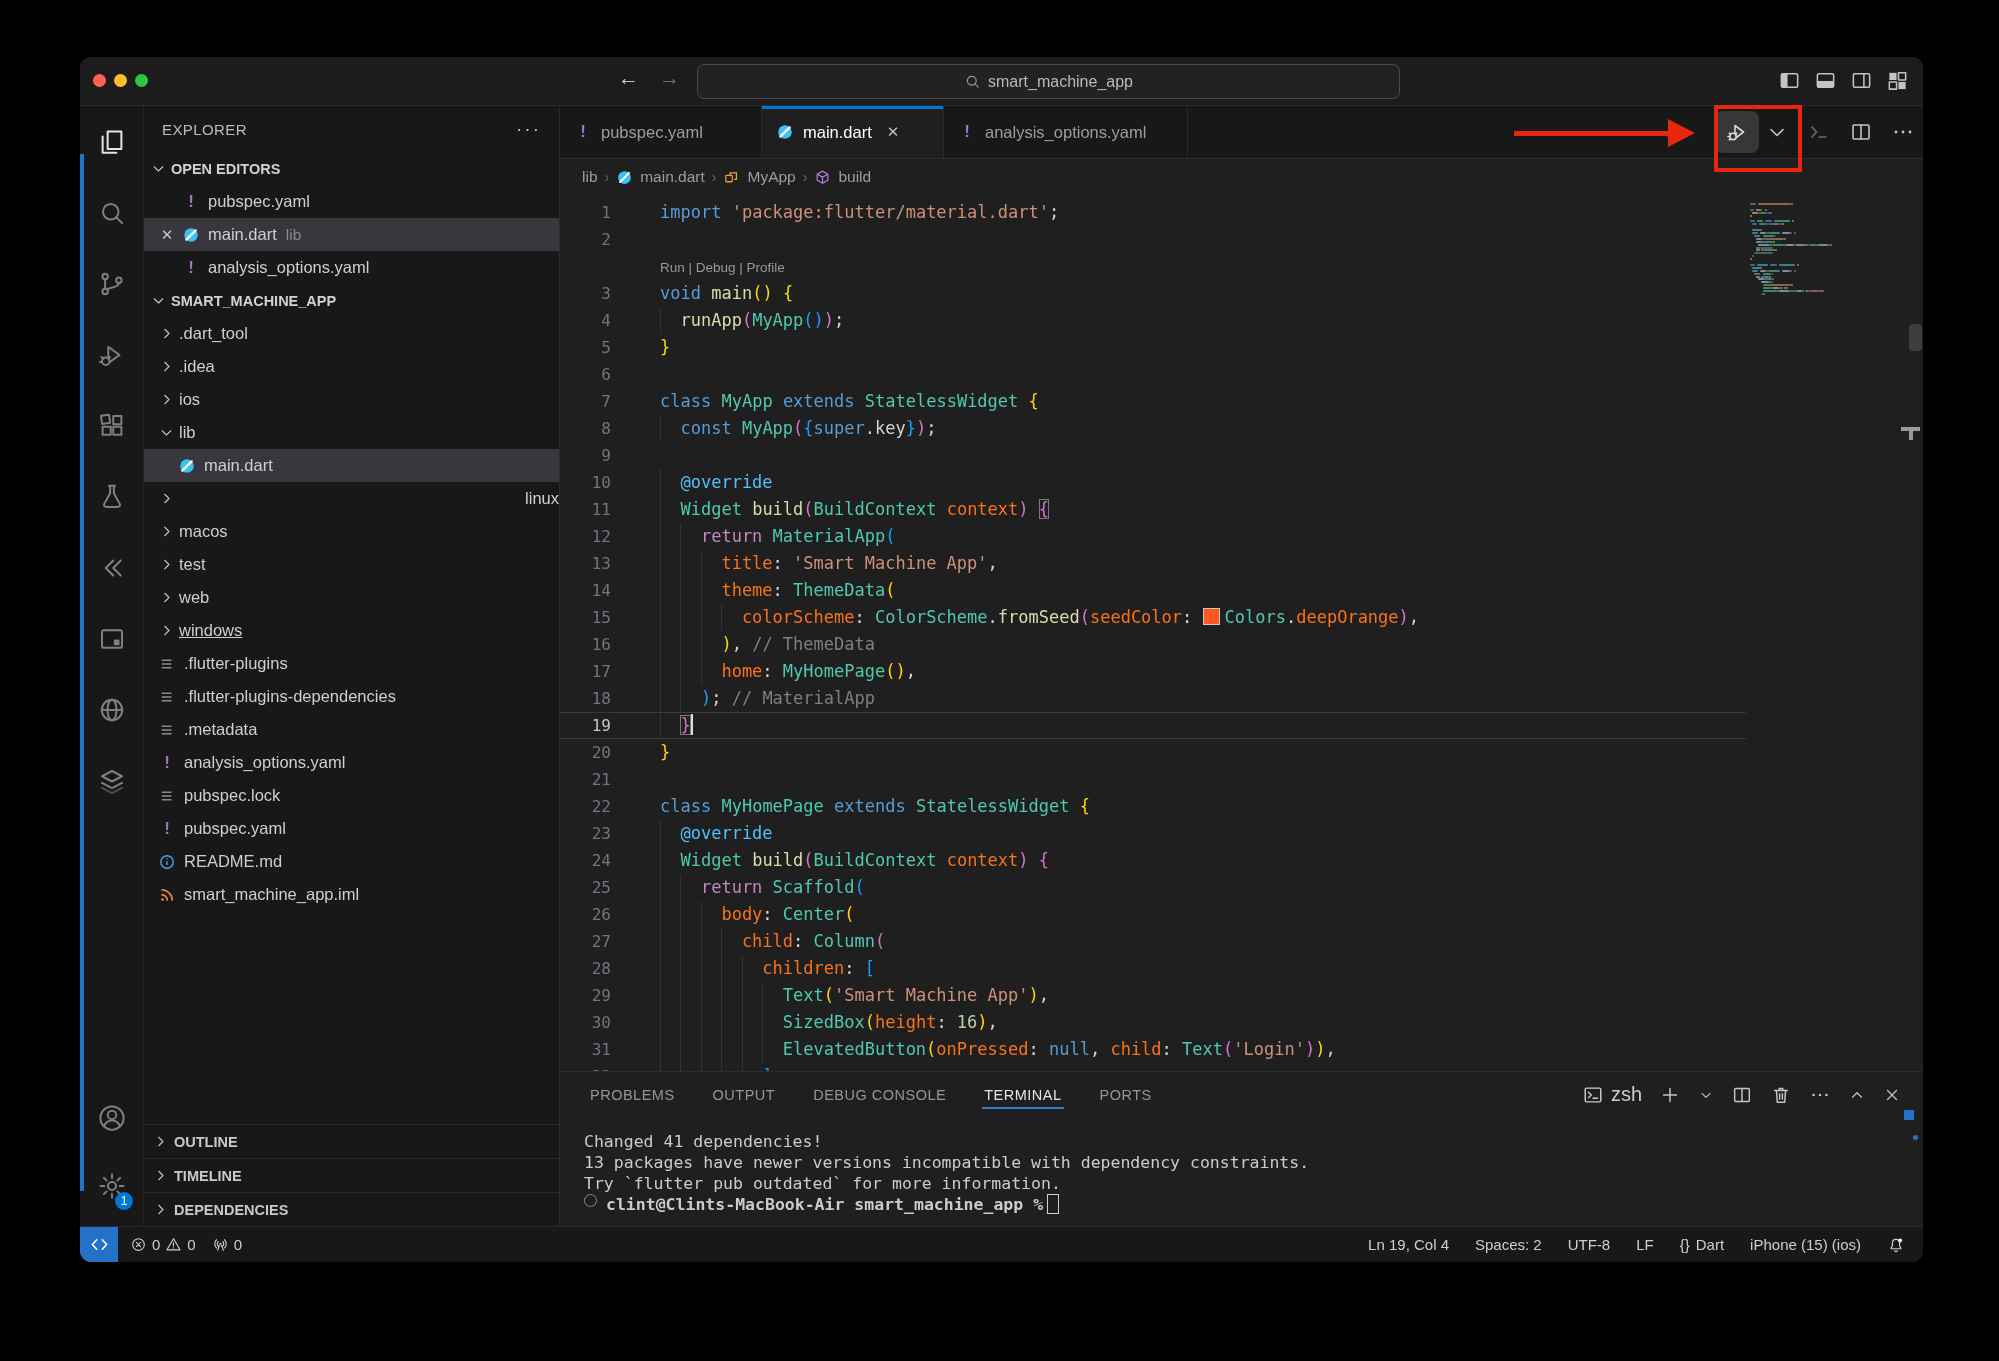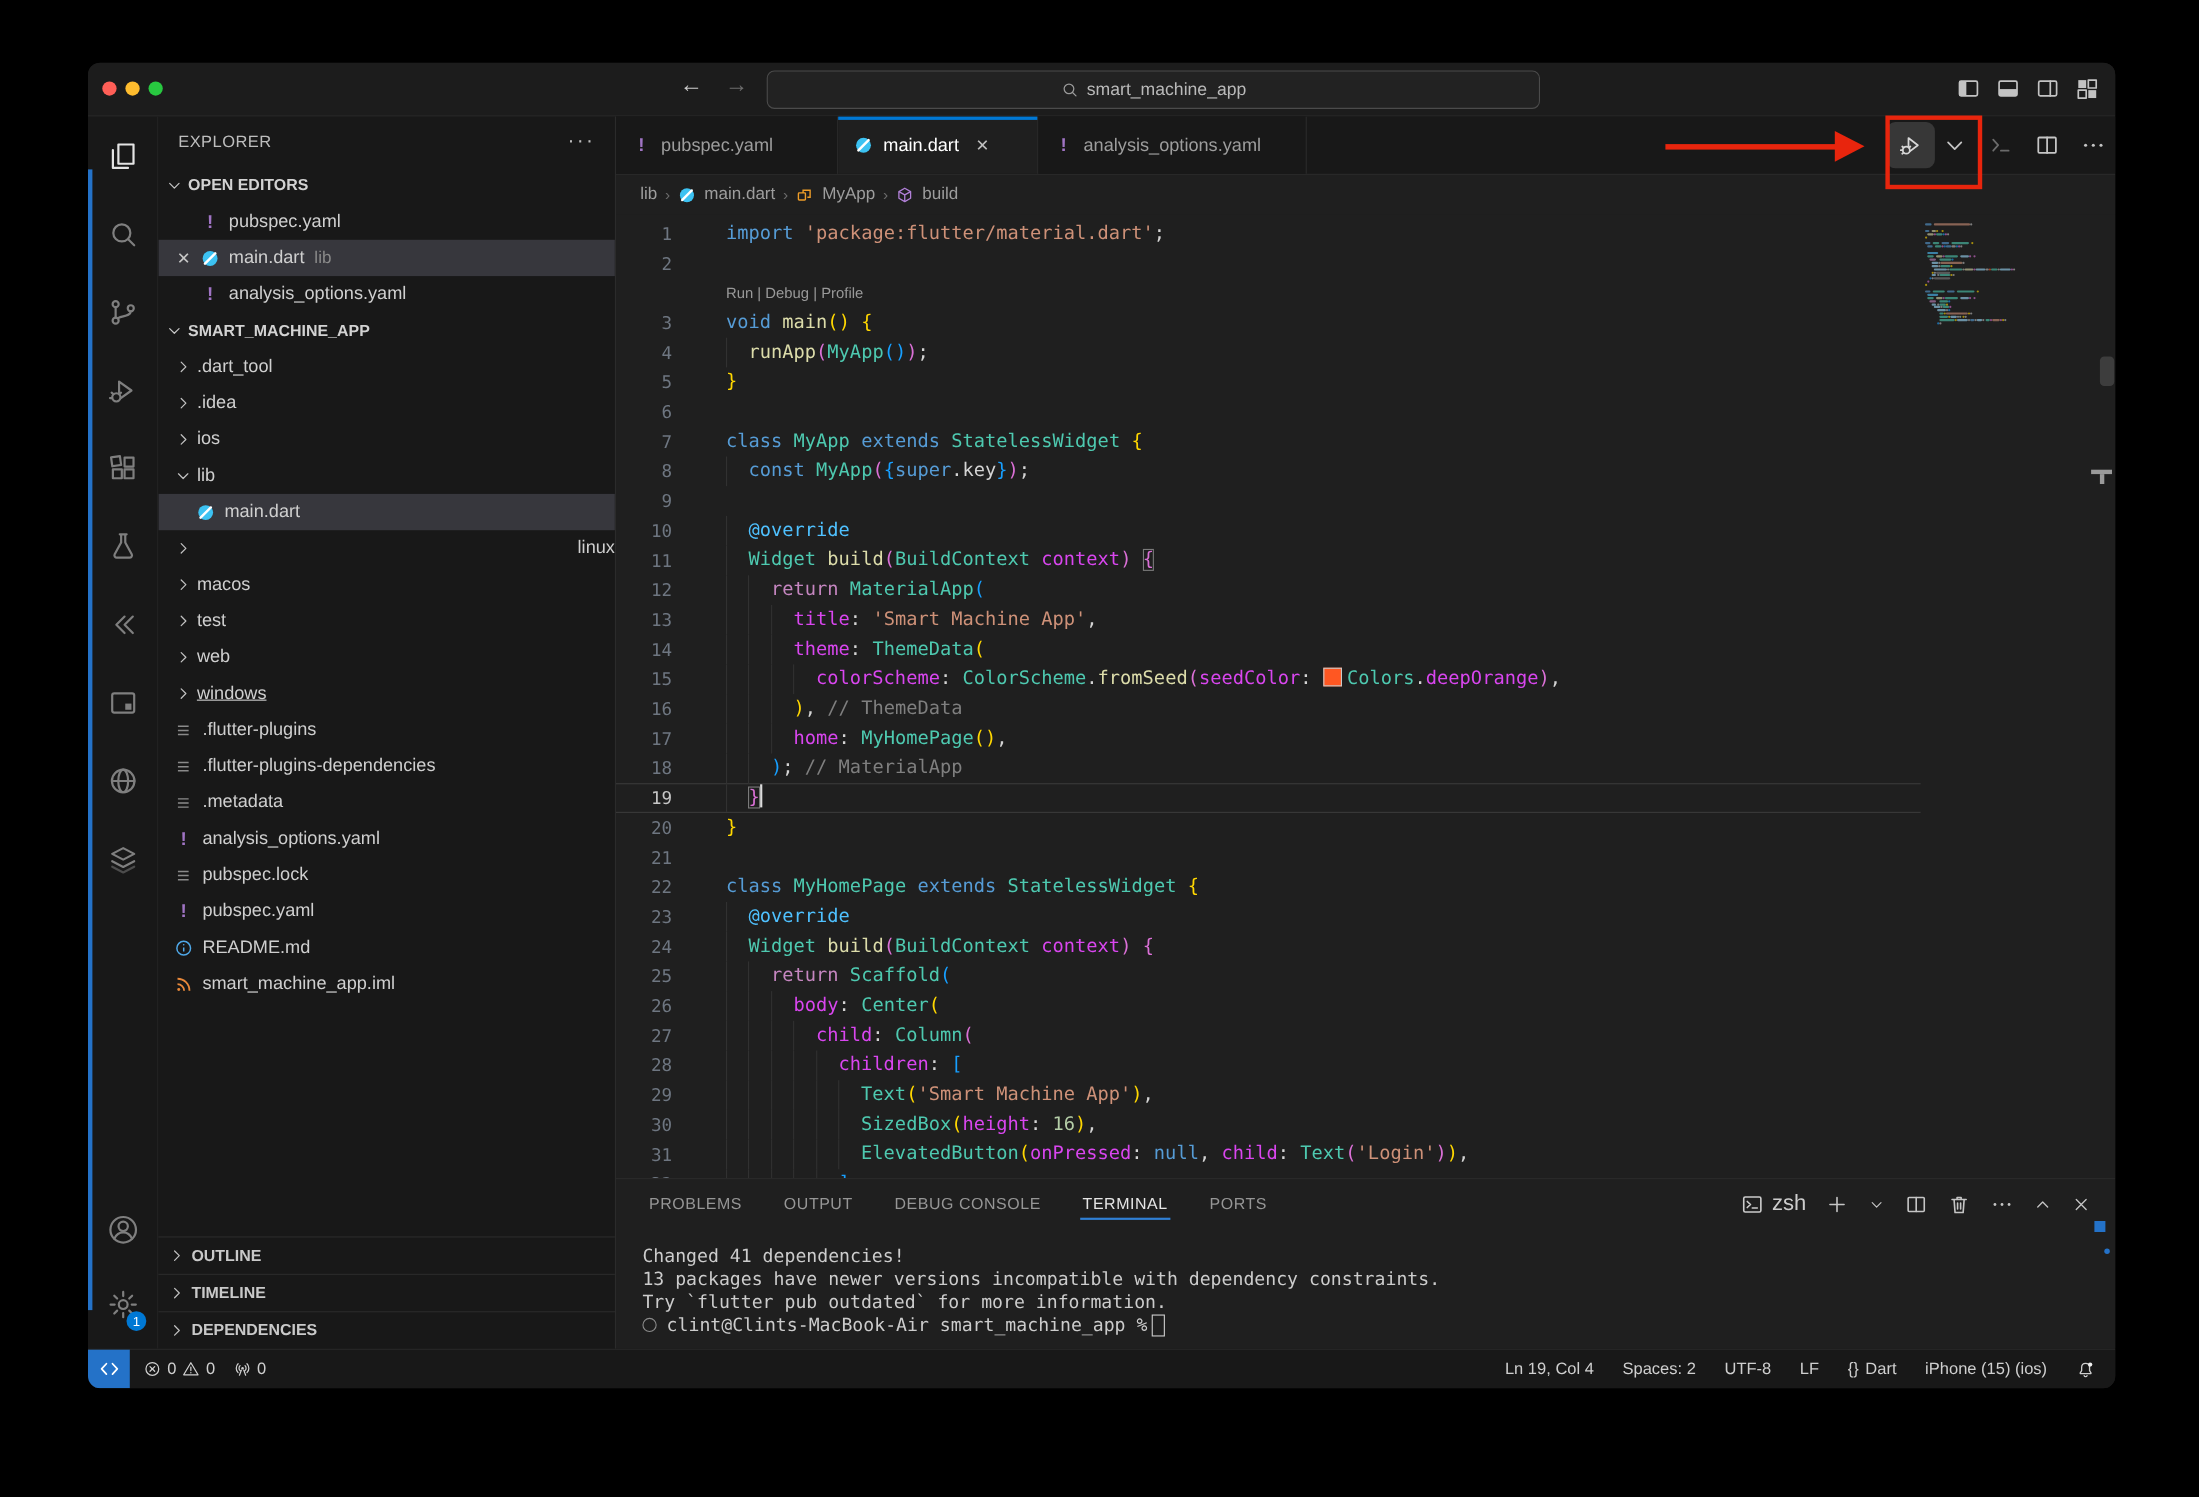--- a/index.html
+++ b/index.html
@@ -77,21 +77,21 @@
              font-family:"DejaVu Sans Mono",monospace;font-size:17px;line-height:27px;white-space:pre;}
   .cl{height:27px;display:flex;}
   .gut{width:100px;flex:0 0 100px;text-align:right;padding-right:49px;box-sizing:border-box;
        color:#6e7681;font-size:16px;user-select:none;}
   .cl.current .gut{color:#c6c6c6;}
   .cl.current{border-top:1px solid #3a3a3a;border-bottom:1px solid #3a3a3a;height:25px;line-height:25px;}
   .ctext{flex:1;}
   .lens{color:#999;font-size:13.5px;font-family:"Liberation Sans",sans-serif;}
   .guide{display:inline-block;width:2ch;border-left:1px solid #313131;box-sizing:border-box;}
   .tk-kw{color:#569CD6}.tk-ctrl{color:#C586C0}.tk-cls{color:#4EC9B0}.tk-fn{color:#DCDCAA}
-  .tk-str{color:#CE9178}.tk-num{color:#B5CEA8}.tk-prop{color:#d946ef}.tk-ann{color:#4FC1FF}
+  .tk-str{color:#CE9178}.tk-num{color:#B5CEA8}.tk-prop{color:#f97316}.tk-ann{color:#4FC1FF}
   .tk-txt{color:#D4D4D4}.tk-cmt{color:#7f7f7f}
   .tk-p1{color:#FFD700}.tk-p2{color:#DA70D6}.tk-p3{color:#179FFF}
   .tk-match{outline:1px solid #7a7a7a;outline-offset:-1px;}
   .swatch{display:inline-block;width:15px;height:15px;border:1px solid #c9c9c9;vertical-align:-2px;margin-right:5px;}
   .cursor{display:inline-block;width:2px;height:21px;background:#dcdcdc;vertical-align:-4px;}
   .minimap{position:absolute;right:15px;top:0;width:162px;bottom:0;}
   .mm-line{position:absolute;height:2px;border-radius:1px;}
   .scroll-slider{position:absolute;right:1px;top:129px;width:13px;height:27px;background:#4f4f4f;opacity:.65;border-radius:4px;}
   .tmark{position:absolute;right:3px;top:232px;width:19px;height:4px;background:#9a9a9a;}
   .tmark::after{content:"";position:absolute;left:8px;top:4px;width:4px;height:9px;background:#9a9a9a;}
@@ -99,21 +99,21 @@
   .panel{height:154px;flex:0 0 154px;border-top:1px solid #2b2b2b;background:#1f1f1f;position:relative;display:flex;flex-direction:column;}
   .panelheader{height:45px;flex:0 0 45px;display:flex;align-items:center;padding-left:28px;gap:34px;position:relative;}
   .ptab{font-size:14.5px;letter-spacing:.5px;color:#969696;cursor:pointer;position:relative;padding:10px 2px;}
   .ptab.active{color:#e5e5e5;}
   .ptab.active::after{content:"";position:absolute;left:0;right:0;bottom:4px;height:2px;background:#2f7fd4;}
   .panelactions{position:absolute;right:22px;top:0;height:45px;display:flex;align-items:center;gap:17px;color:#c5c5c5;}
   .panelactions .ic{width:22px;height:22px;}
   .zshchip{display:flex;align-items:center;gap:7px;font-size:20px;color:#ccc;}
   .termbody{padding:14px 0 0 24px;font-family:"DejaVu Sans Mono",monospace;font-size:16.5px;line-height:21px;color:#cccccc;position:relative;}
   .tline{white-space:pre;}
-  .promptline{display:flex;align-items:center;}
+  .promptline{display:flex;font-weight:bold;}
   .pcircle{width:11px;height:11px;border:1.5px solid #8a8a8a;border-radius:50%;margin-right:9px;flex:0 0 11px;}
   .hcursor{display:inline-block;width:10px;height:18px;border:1.5px solid #cfcfcf;margin-left:4px;vertical-align:-3px;}
   .blue-sq{position:absolute;right:9px;top:38px;width:10px;height:10px;background:#2472c8;}
   .blue-dot{position:absolute;right:5px;top:63px;width:5px;height:5px;border-radius:50%;background:#2472c8;}
   
   .statusbar{height:35px;flex:0 0 35px;background:#181818;border-top:1px solid #2b2b2b;display:flex;align-items:center;
              font-size:15px;color:#cfcfcf;}
   .remotebox{width:38px;height:35px;background:#2472c8;display:flex;align-items:center;justify-content:center;color:#fff;flex:0 0 38px;}
   .remotebox .ic{width:19px;height:19px;}
   .sb-left{display:flex;align-items:center;gap:16px;padding-left:12px;}

